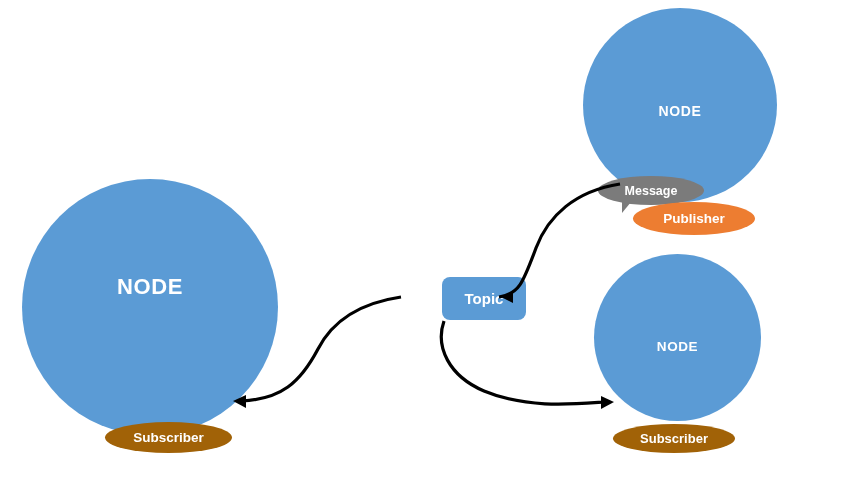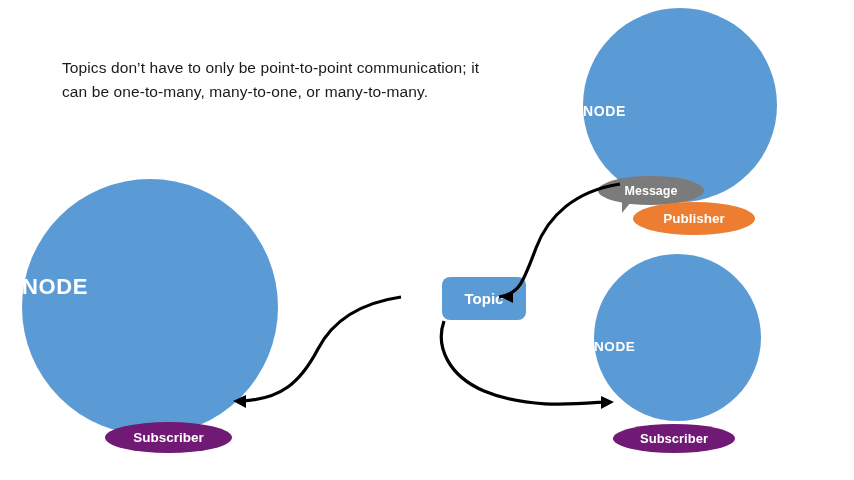--- a/index.html
+++ b/index.html
@@ -38,21 +38,21 @@
     background: #5b9bd5;
   }
   #node-left   { left: 22px;  top: 179px; width: 256px; height: 256px; }
   #node-topright   { left: 583px; top: 8px;   width: 194px; height: 194px; }
   #node-bottomright{ left: 594px; top: 254px; width: 167px; height: 167px; }
 
   .node-label {
     position: absolute;
     left: 0;
     width: 100%;
-    text-align: left;
+    text-align: center;
     color: #ffffff;
     font-weight: bold;
     letter-spacing: 0.6px;
     user-select: none;
   }
   #node-left .node-label        { top: 95px; font-size: 22px; }
   #node-topright .node-label    { top: 95px; font-size: 14px; }
   #node-bottomright .node-label { top: 85px; font-size: 13.5px; }
 
   
@@ -60,21 +60,21 @@
     position: absolute;
     border-radius: 50%;
     display: flex;
     align-items: center;
     justify-content: center;
     color: #ffffff;
     font-weight: bold;
     user-select: none;
     margin-top: 36px;
   }
-  .oval-green  { background: #701a75; }
+  .oval-green  { background: #a16207; }
   .oval-orange { background: #ed7d31; }
   .oval-gray   { background: #7b7b7b; }
 
   #subscriber-left {
     left: 105px; top: 386px; width: 127px; height: 31px; font-size: 13.5px;
   }
   #subscriber-bottomright {
     left: 613px; top: 388px; width: 122px; height: 29px; font-size: 13px;
   }
   #publisher-topright {
@@ -123,22 +123,20 @@
     pointer-events: none;
   }
   #arrows path { fill: none; stroke: #000000; stroke-width: 3.2; }
   #arrows polygon { fill: #000000; }
 </style>
 </head>
 <body>
 
 <div id="canvas">
 
-  <div id="caption">Topics don’t have to only be point-to-point communication; it
-can be one-to-many, many-to-one, or many-to-many.</div>
 
   <div id="node-left" class="node-circle">
     <div class="node-label">NODE</div>
   </div>
   <div id="subscriber-left" class="oval oval-green">
     <span>Subscriber</span>
   </div>
 
   <div id="node-topright" class="node-circle">
     <div class="node-label">NODE</div>

